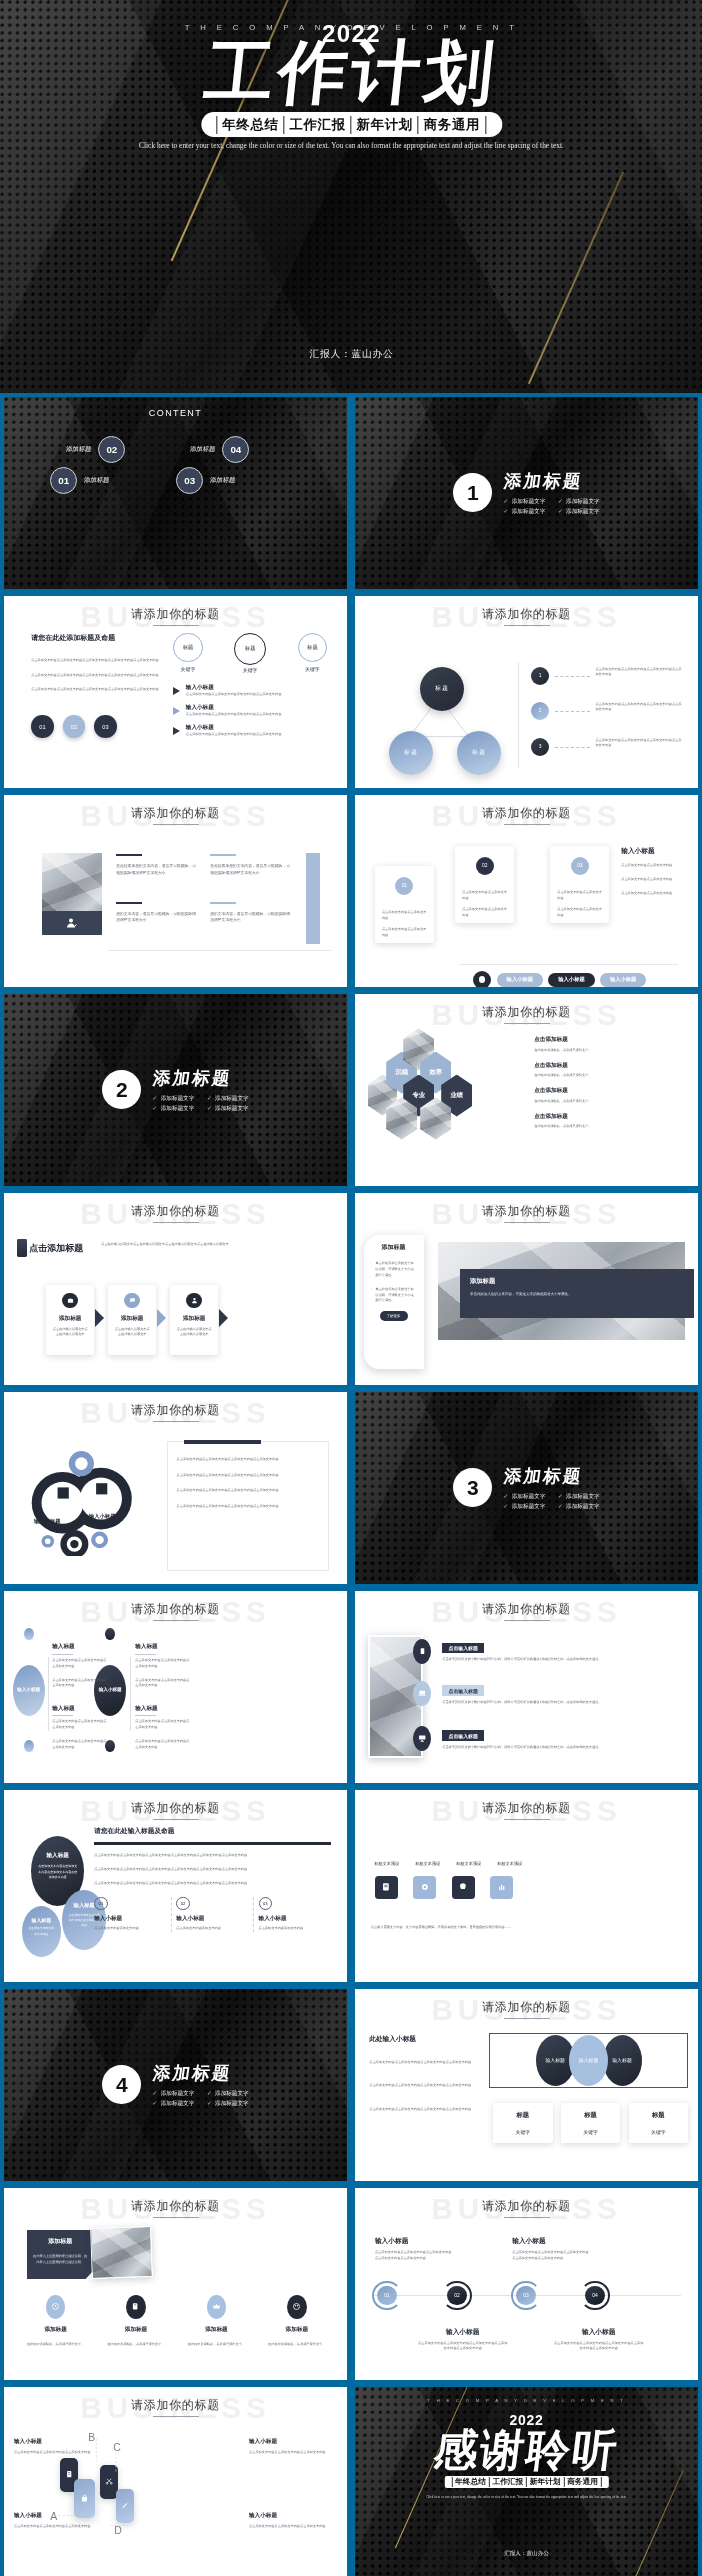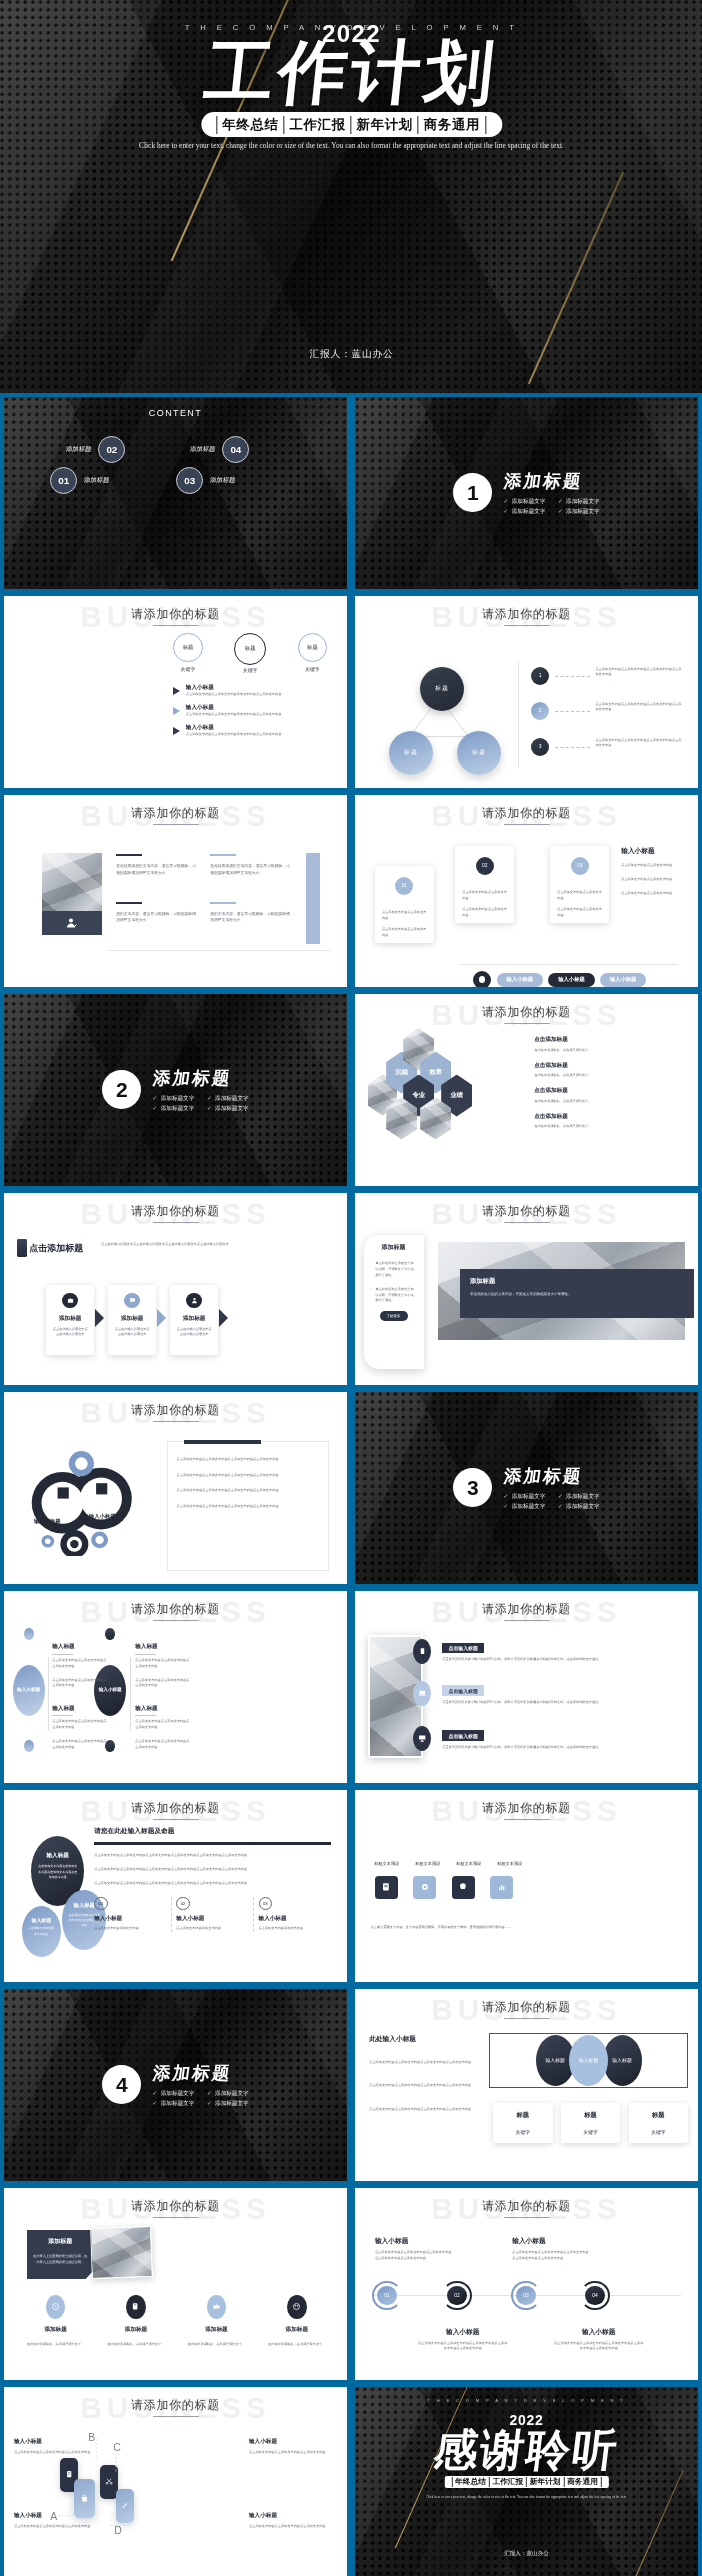--- a/index.html
+++ b/index.html
@@ -222,20 +222,31 @@
         </div>
     </div>
 
     <div class="row">
       <div class="cellwrap">
           <div class="cell white-bg">
         <div class="ghost">BUSINESS</div>
         <div class="w-title">请添加你的标题</div>
         <div class="w-rule"></div>
         <div class="body">
+          <div style="position:absolute;left:27px;top:0;width:130px;">
+            <div style="font-size:7px;font-weight:700;color:#232a35;font-family:'Liberation Serif',serif;">请您在此处添加标题及命题</div>
+            <div class="p" style="margin-top:15.5px;">点击添加文本内容点击添加文本内容点击添加文本内容点击添加文本内容点击添加文本内容</div>
+            <div class="p" style="margin-top:9px;">点击添加文本内容点击添加文本内容点击添加文本内容点击添加文本内容点击添加文本内容</div>
+            <div class="p" style="margin-top:9px;">点击添加文本内容点击添加文本内容点击添加文本内容点击添加文本内容点击添加文本内容</div>
+            <div style="display:flex;gap:9px;margin-top:22.5px;">
+              <div class="circ" style="width:22.5px;height:22.5px;background:#2b3243;font-size:5.6px;box-shadow:0 2.1px 4.2px rgba(0,0,0,.2);">01</div>
+              <div class="circ" style="width:22.5px;height:22.5px;background:#a3b9d8;font-size:5.6px;box-shadow:0 2.1px 4.2px rgba(0,0,0,.2);">02</div>
+              <div class="circ" style="width:22.5px;height:22.5px;background:#2b3243;font-size:5.6px;box-shadow:0 2.1px 4.2px rgba(0,0,0,.2);">03</div>
+            </div>
+          </div>
           <div style="position:absolute;left:169px;top:0;right:19.7px;">
             <div style="display:flex;justify-content:space-between;">
               <div class="kv">
                 <div class="circ" style="width:29.5px;height:29.5px;border:1.1px solid #9ab2d2;color:#2b3243;font-size:5.3px;">标题</div>
                 <div style="font-size:4.9px;color:#2b3243;margin-top:4.2px;">关键字</div>
               </div>
               <div class="kv">
                 <div class="circ" style="width:32px;height:32px;border:1.5px solid #1e2430;color:#2b3243;font-size:5.3px;">标题</div>
                 <div style="font-size:4.9px;color:#2b3243;margin-top:2.8px;">关键字</div>
               </div>

